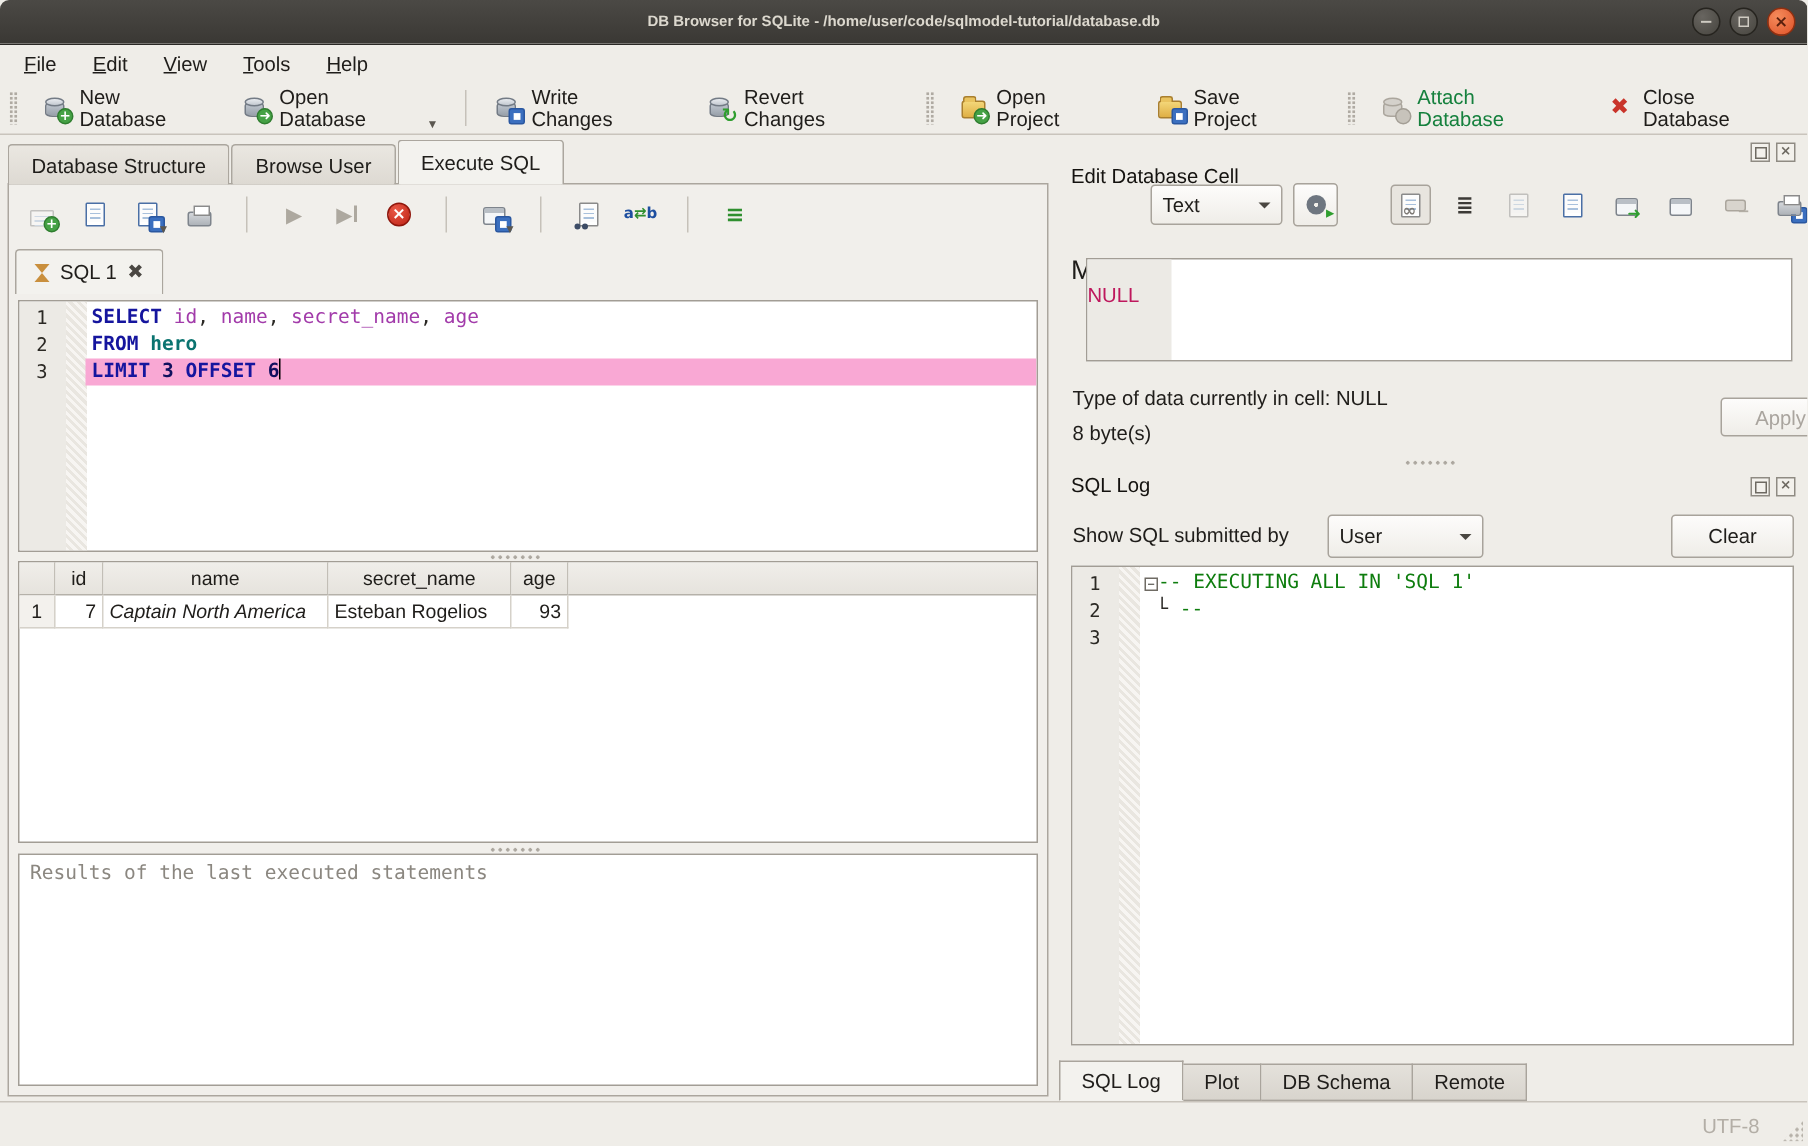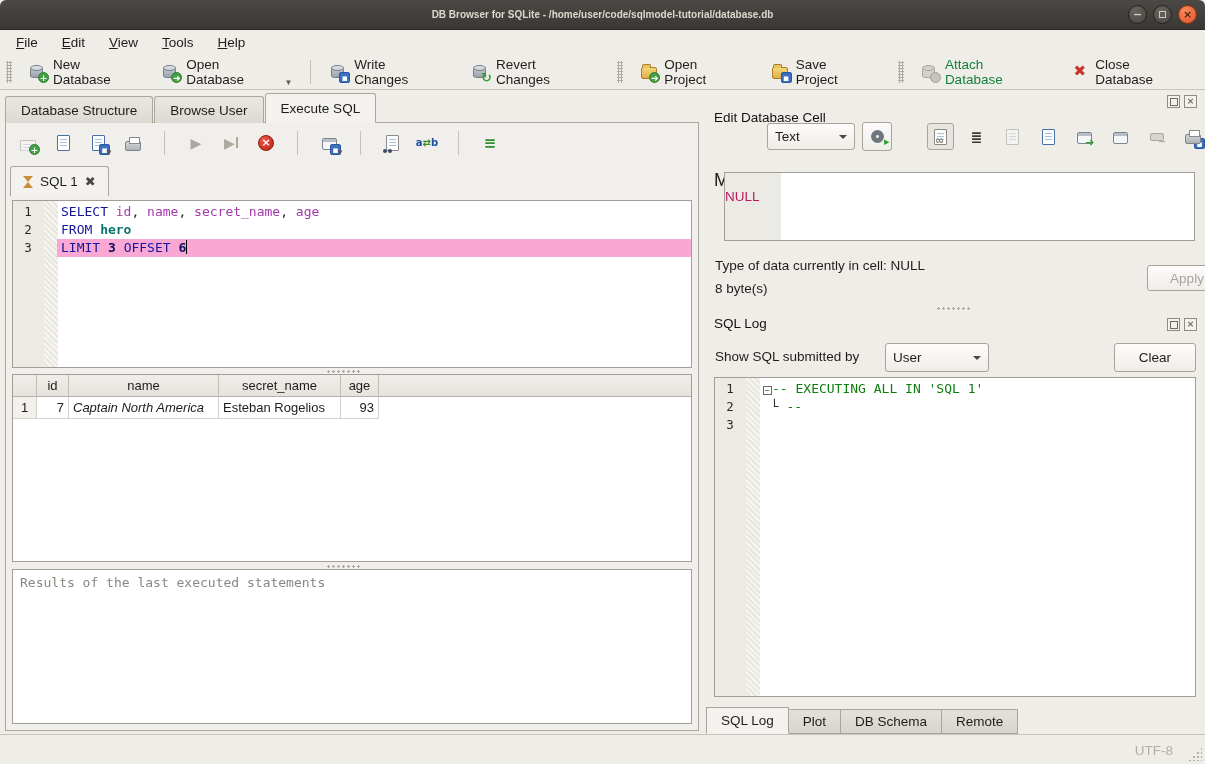--- a/index.html
+++ b/index.html
@@ -104,21 +104,21 @@
   .codebox { position:absolute; background:#fff; border:1px solid #A29D95; font-family:"DejaVu Sans Mono",monospace; font-size:13px; overflow:hidden; }
   .codebox .bglayers { position:absolute; inset:0;
     background:linear-gradient(90deg, #ECEAE5 0 30px, #ECEAE5 30px 31px, transparent 31px); }
   .codebox .foldstrip { position:absolute; top:0; bottom:0; left:31px; width:14px;
     background:repeating-linear-gradient(45deg, #F7F5F2 0 2px, #E9E6E0 2px 4px); }
   .code-line { position:relative; display:flex; height:18px; line-height:18px; }
   .code-line .lnum { width:30px; text-align:center; color:#2B2924; flex:none; font-size:12.5px; }
   .code-line .fcol { width:14px; flex:none; display:flex; align-items:center; justify-content:center; color:#55524C; }
   .code-line .ccontent { flex:1; padding-left:4px; white-space:pre; }
   .code-line.current .ccontent { background:#f9a8d4; }
-  .tok-kw { color:#15159E; font-weight:normal; }
+  .tok-kw { color:#15159E; font-weight:bold; }
   .tok-id { color:#A23BAA; }
   .tok-pl { color:#2A2824; }
   .tok-tbl { color:#0B7470; font-weight:bold; }
   .tok-num { color:#10105E; font-weight:bold; }
   .tok-log { color:#0E7D0E; }
   .caret { display:inline-block; width:1px; height:14px; background:#000; vertical-align:-2px; }
   .fbox { display:inline-block; width:9px; height:9px; border:1px solid #6F6B64; background:#fff;
     font:8px/7px "DejaVu Sans Mono",monospace; text-align:center; color:#3A3833; }
 
   

